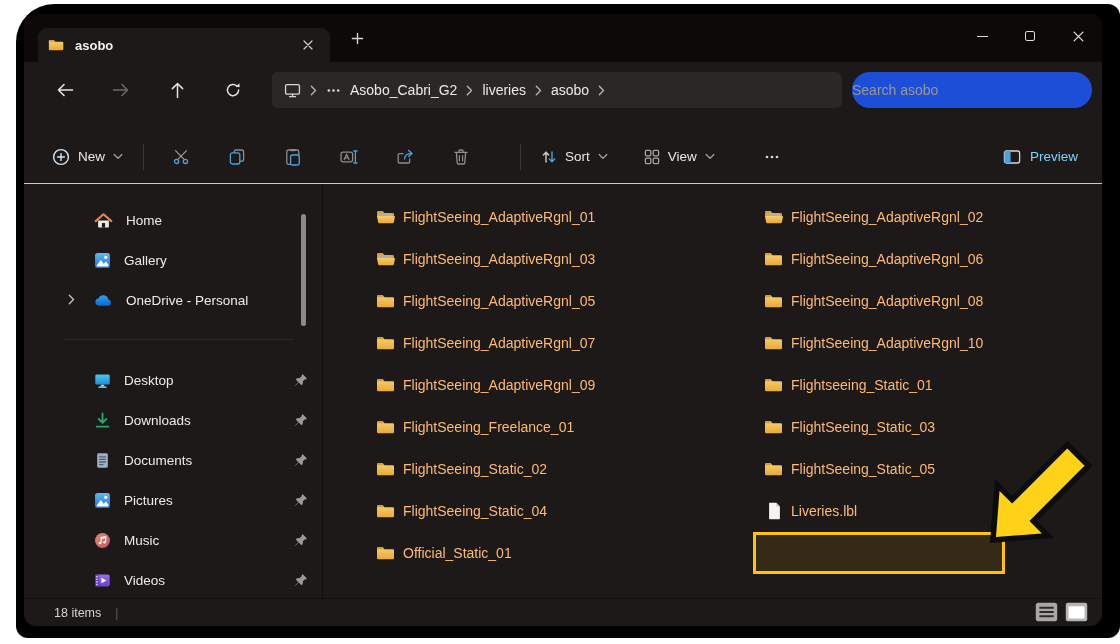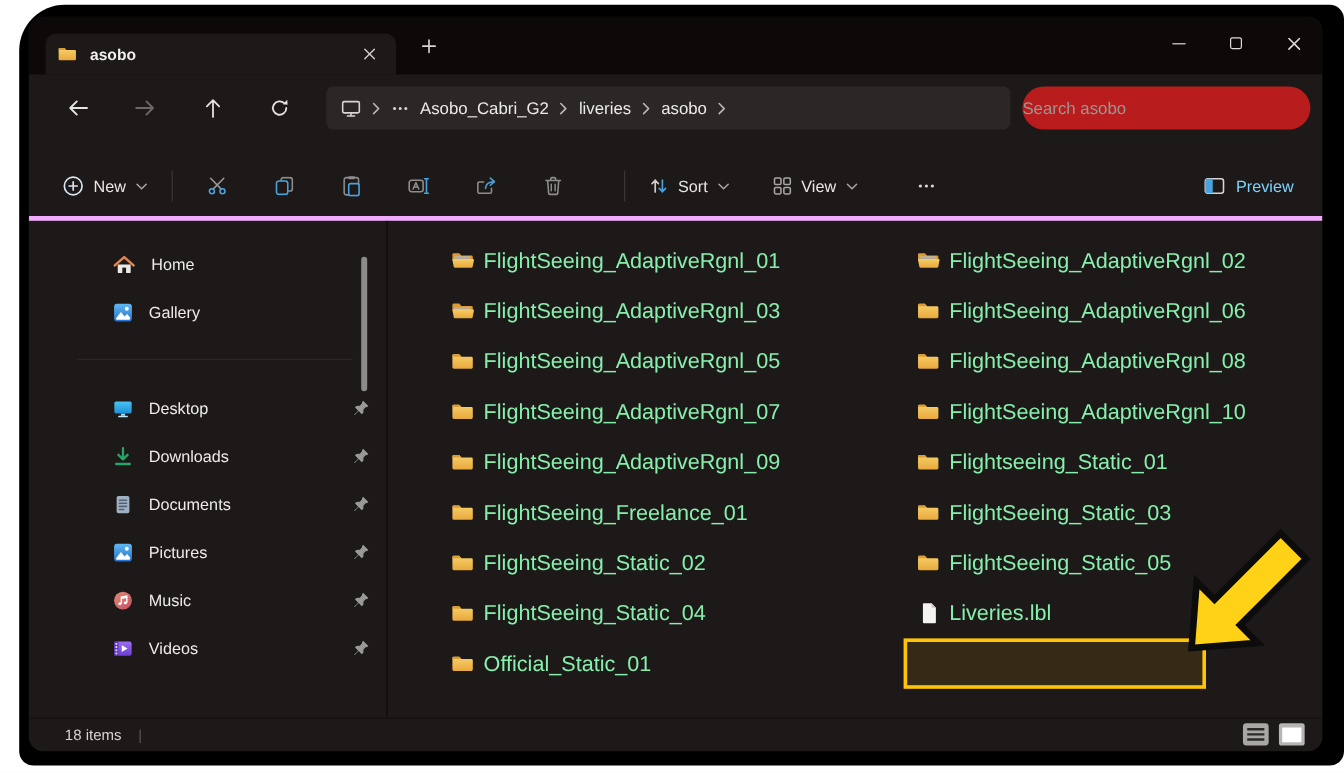--- a/index.html
+++ b/index.html
@@ -27,29 +27,29 @@
   .glyph-max { width:10px; height:10px; border:1.4px solid #dddbd9; border-radius:2px; }
 
   
   .addressbar { height:56px; display:flex; align-items:center; padding:0 10px 0 30px; }
   .nav { display:flex; align-items:center; gap:34px; }
   .navbtn { width:22px; height:22px; display:flex; align-items:center; justify-content:center; }
   .addr-field { flex:1; height:36px; margin:0 10px 0 28px; background:#2b2726;
     border-radius:6px; display:flex; align-items:center; padding:0 12px; gap:9px; }
   .crumb { font-size:14px; color:#eceae8; white-space:nowrap; }
   .crumb-chev { color:#b9b7b5; display:flex; }
-  .search-field { width:240px; height:36px; background:#b91c1c; border-radius:18px;
+  .search-field { width:240px; height:36px; background:#1d4ed8; border-radius:18px;
     display:flex; align-items:center; padding:0 0; }
   .search-field input { background:transparent; border:none; outline:none; width:100%;
     font-size:14px; color:#eceae8; font-family:inherit; }
   .search-field input::placeholder { color:#9a9694; }
 
   
   .toolbar { height:66px; display:flex; align-items:center; padding:12px 24px 0 28px;
-    border-bottom:4px solid #f0abfc; }
+    border-bottom:1px solid #f0abfc; }
   .tb-btn { display:flex; align-items:center; gap:8px; font-size:13.5px; color:#e9e7e5; }
   .tb-sep { width:1px; height:26px; background:#3a3634; margin:0 20px; }
   .tb-iconbtn { width:34px; height:34px; display:flex; align-items:center;
     justify-content:center; margin-right:22px; }
   .tb-iconbtn:last-of-type { margin-right:0; }
   .ml36 { margin-left:36px; } .ml40 { margin-left:40px; }
   .tb-preview { margin-left:auto; display:flex; align-items:center; gap:9px;
     font-size:13.5px; color:#7dd3fc; }
 
   
@@ -65,21 +65,21 @@
   .sb-scroll { position:absolute; right:16px; top:30px; width:5px; height:112px;
     background:#8d8b89; border-radius:3px; }
   .v-divider { width:1px; background:#0f0d0c; flex:0 0 auto; }
 
   .files { flex:1; position:relative; }
   .files-grid { display:grid; grid-template-columns:388px 385px;
     grid-template-rows:repeat(9,42px); grid-auto-flow:column; padding:12px 0 0 34px; }
   .file-row { display:flex; align-items:center; padding-left:19px; gap:7px; }
   .f-ic { width:20px; height:16px; flex:0 0 auto; }
   .f-ic-file { width:15px; height:18px; flex:0 0 auto; margin:0 2px 0 3px; }
-  .f-name { font-size:18px; color:#86efac; white-space:nowrap; }
+  .f-name { font-size:14px; color:#fdba74; white-space:nowrap; }
 
   .hl-box { position:absolute; left:430px; top:348px; width:252px; height:42px;
     border:3px solid #ffc408; background:rgba(255,196,8,0.10); pointer-events:none; }
   .arrow-overlay { position:absolute; left:0; top:0; pointer-events:none; }
 
   
   .statusbar { height:28px; border-top:1px solid #151111; display:flex;
     align-items:center; padding:0 12px 0 30px; position:relative; }
   .status-count { font-size:12.5px; color:#d6d4d2; }
   .status-sep { margin-left:14px; color:#5c5a58; font-size:12px; }
@@ -448,20 +448,29 @@
               <use href="#sym-home"></use>
             </svg>
           <span>Home</span>
         </div>
         <div class="sb-item">
           <svg class="sb-ic" style="width:17px;height:17px">
               <use href="#sym-gallery"></use>
             </svg>
           <span>Gallery</span>
         </div>
+        <div class="sb-item">
+          <span class="sb-chev"><svg width="7" height="11">
+                <use href="#sym-chev-r"></use>
+              </svg></span>
+          <svg class="sb-ic" style="height:13px">
+              <use href="#sym-cloud"></use>
+            </svg>
+          <span>OneDrive - Personal</span>
+        </div>
         <div class="sb-gap">
           <div class="sb-sep"></div>
         </div>
         <div class="sb-item">
           <svg class="sb-ic" style="width:17px;height:17px">
               <use href="#sym-desktop"></use>
             </svg>
           <span>Desktop</span>
           <svg class="sb-pin">
               <use href="#sym-pin"></use>

